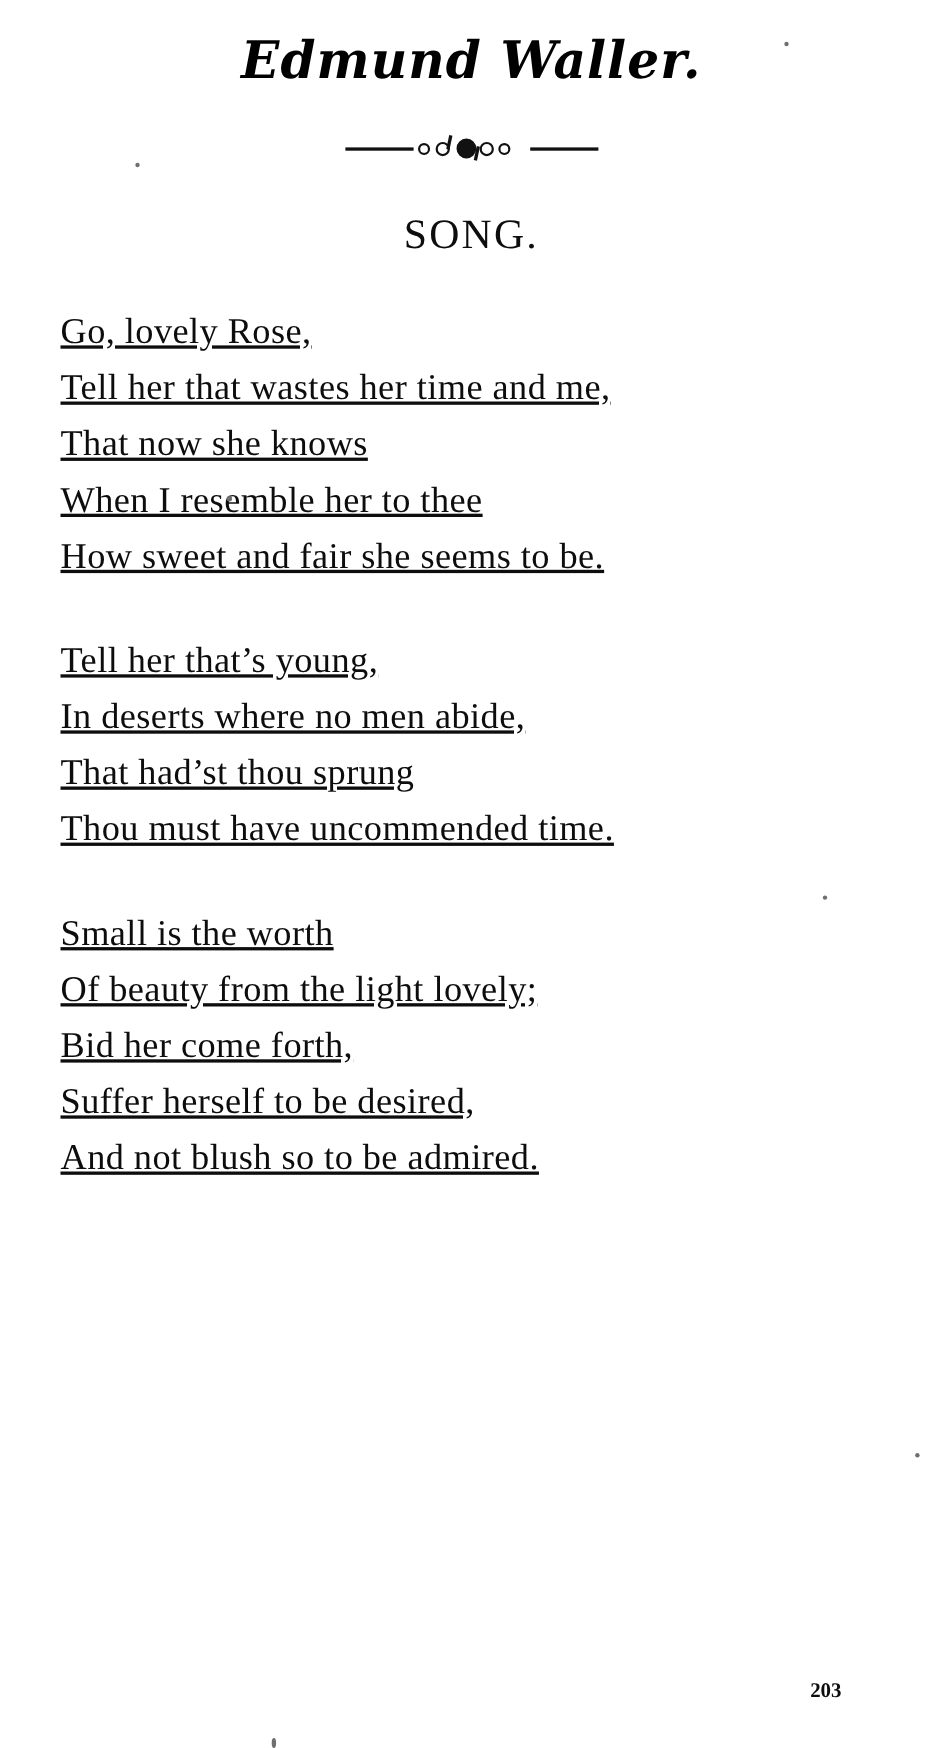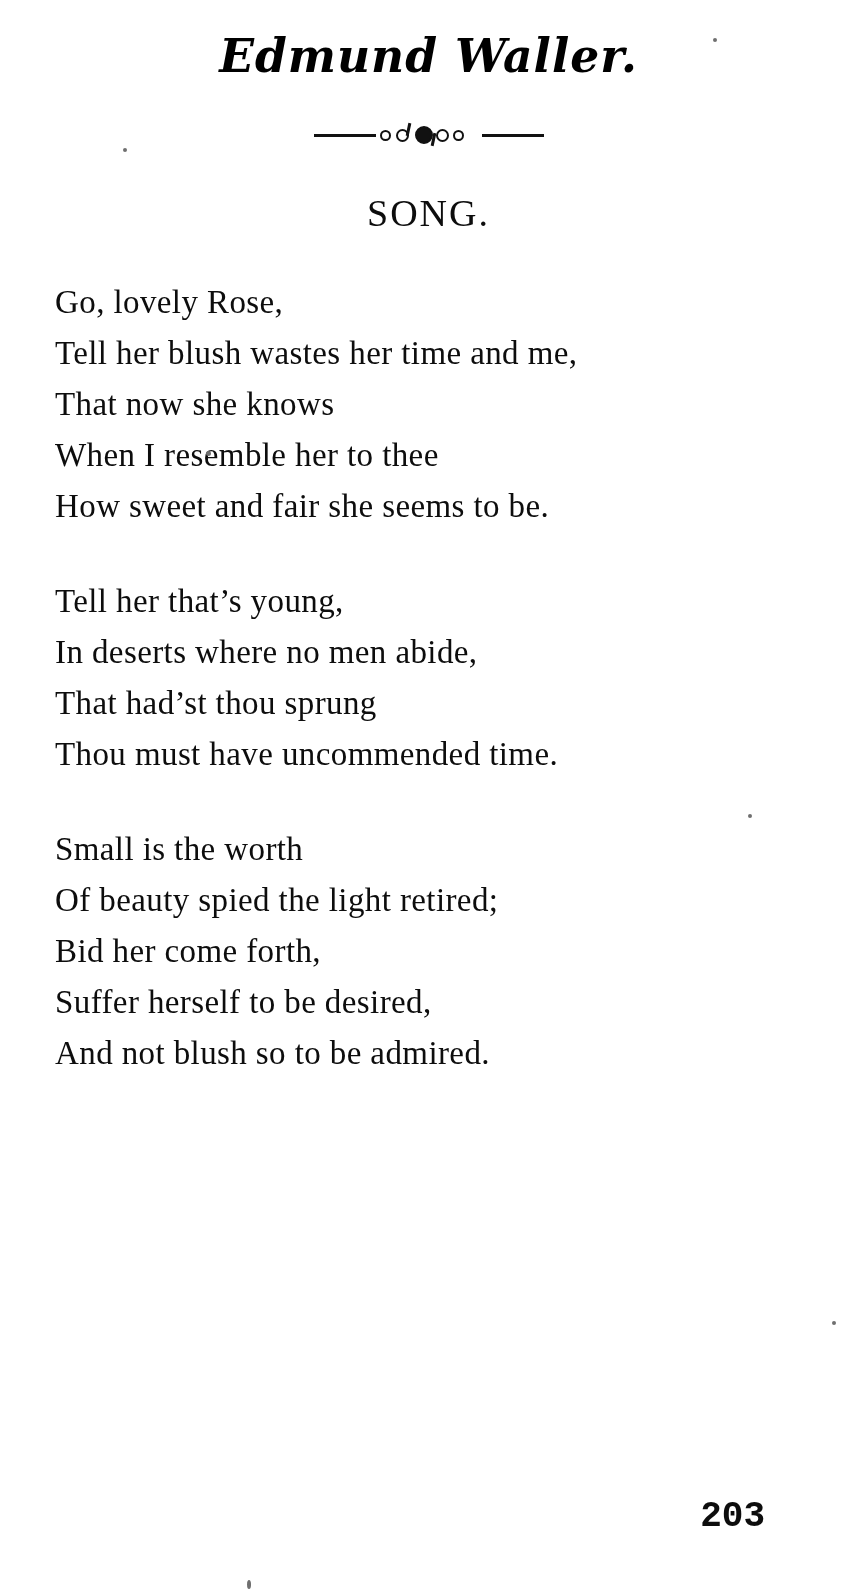--- a/index.html
+++ b/index.html
@@ -79,36 +79,37 @@
     font-family: "Liberation Serif", serif;
   }
 
   
   .poem {
     margin: 42px 0 0 55px;
     width: 740px;
   }
   .stanza {
     margin-bottom: 44px;
+    text-decoration: underline;
   }
   .line {
     font-size: 33px;
     line-height: 51px;
     white-space: pre;
     letter-spacing: 0.4px;
   }
 
   
   .folio {
     position: absolute;
     right: 92px;
-    bottom: 80px;
-    font-size: 36px;
+    bottom: 68px;
+    font-size: 19px;
     font-weight: bold;
-    font-family: Liberation Mono, monospace;
+    font-family: Liberation Serif, serif;
   }
   .speck {
     position: absolute;
     background: #6f6f6f;
     border-radius: 50%;
   }
 </style>
 </head>
 <body>
 
@@ -127,36 +128,36 @@
     <div class="orn-dot d5"></div>
     <div class="orn-line right"></div>
   </div>
 
   <div class="poem-title">SONG.</div>
 
   <div class="poem">
 
     <div class="stanza">
       <div class="line">Go, lovely Rose,</div>
-      <div class="line">Tell her blush wastes her time and me,</div>
+      <div class="line">Tell her that wastes her time and me,</div>
       <div class="line">That now she knows</div>
       <div class="line">When I resemble her to thee</div>
       <div class="line">How sweet and fair she seems to be.</div>
     </div>
 
     <div class="stanza">
       <div class="line">Tell her that’s young,</div>
       <div class="line">In deserts where no men abide,</div>
       <div class="line">That had’st thou sprung</div>
       <div class="line">Thou must have uncommended time.</div>
     </div>
 
     <div class="stanza">
       <div class="line">Small is the worth</div>
-      <div class="line">Of beauty spied the light retired;</div>
+      <div class="line">Of beauty from the light lovely;</div>
       <div class="line">Bid her come forth,</div>
       <div class="line">Suffer herself to be desired,</div>
       <div class="line">And not blush so to be admired.</div>
     </div>
 
 
   </div>
 
   <div class="folio">203</div>
 

